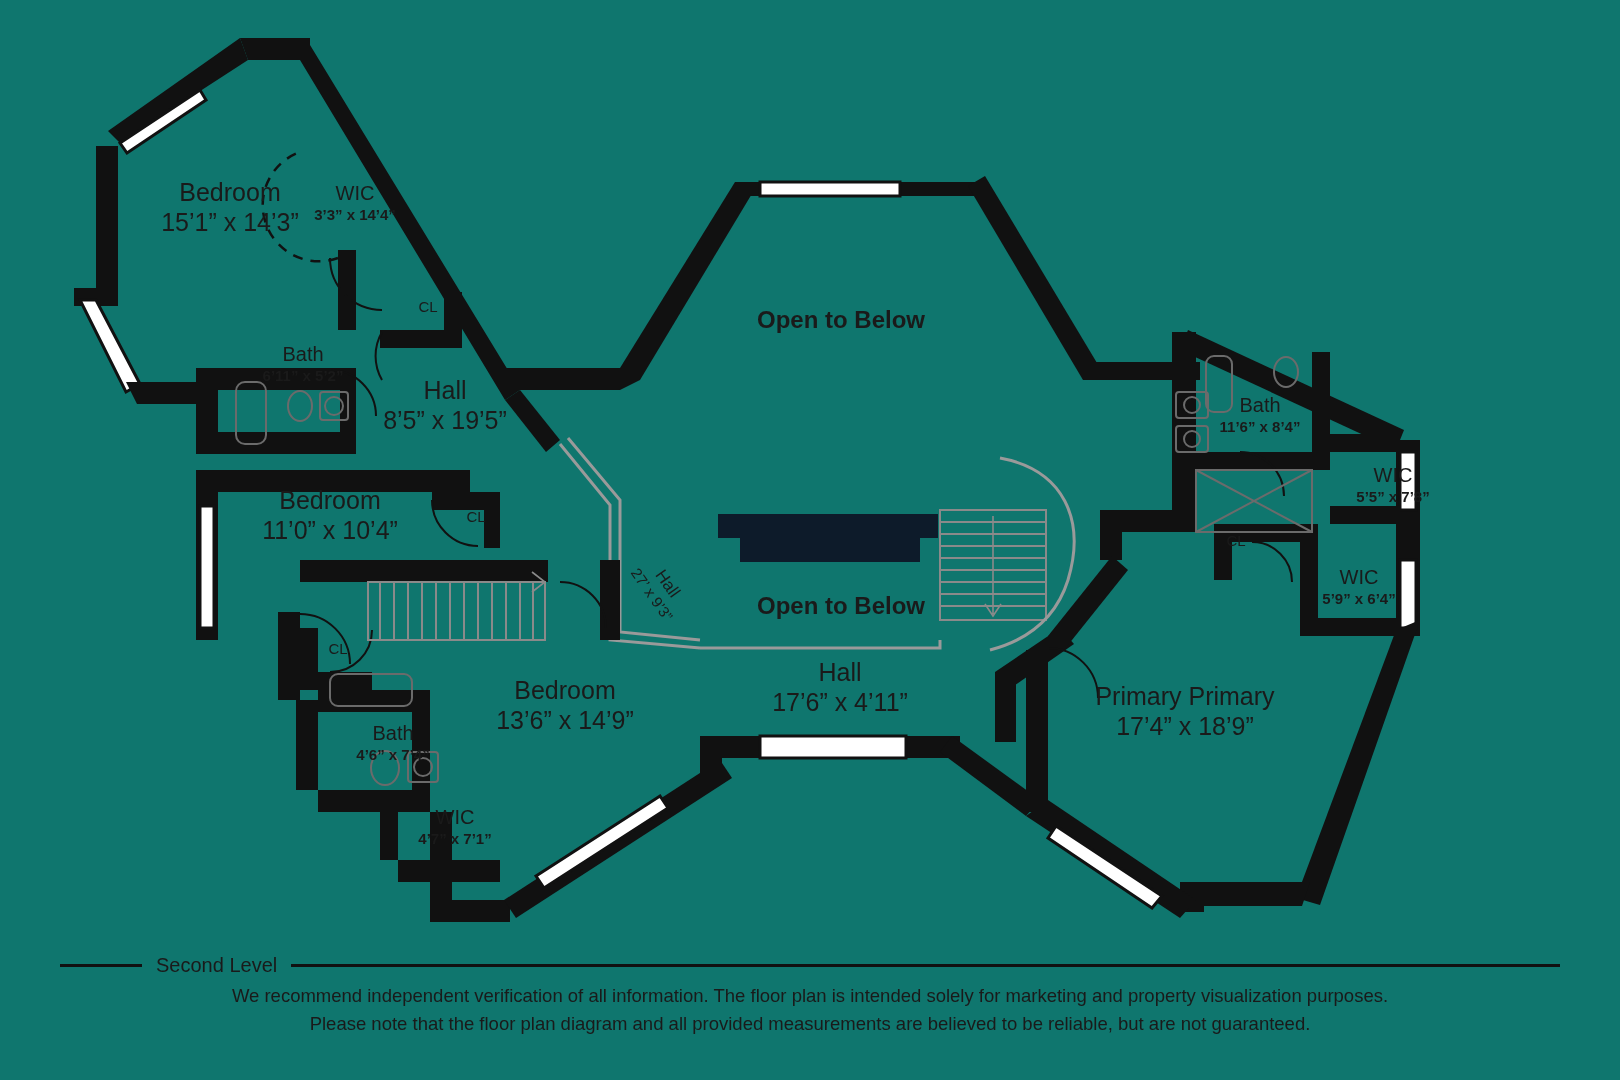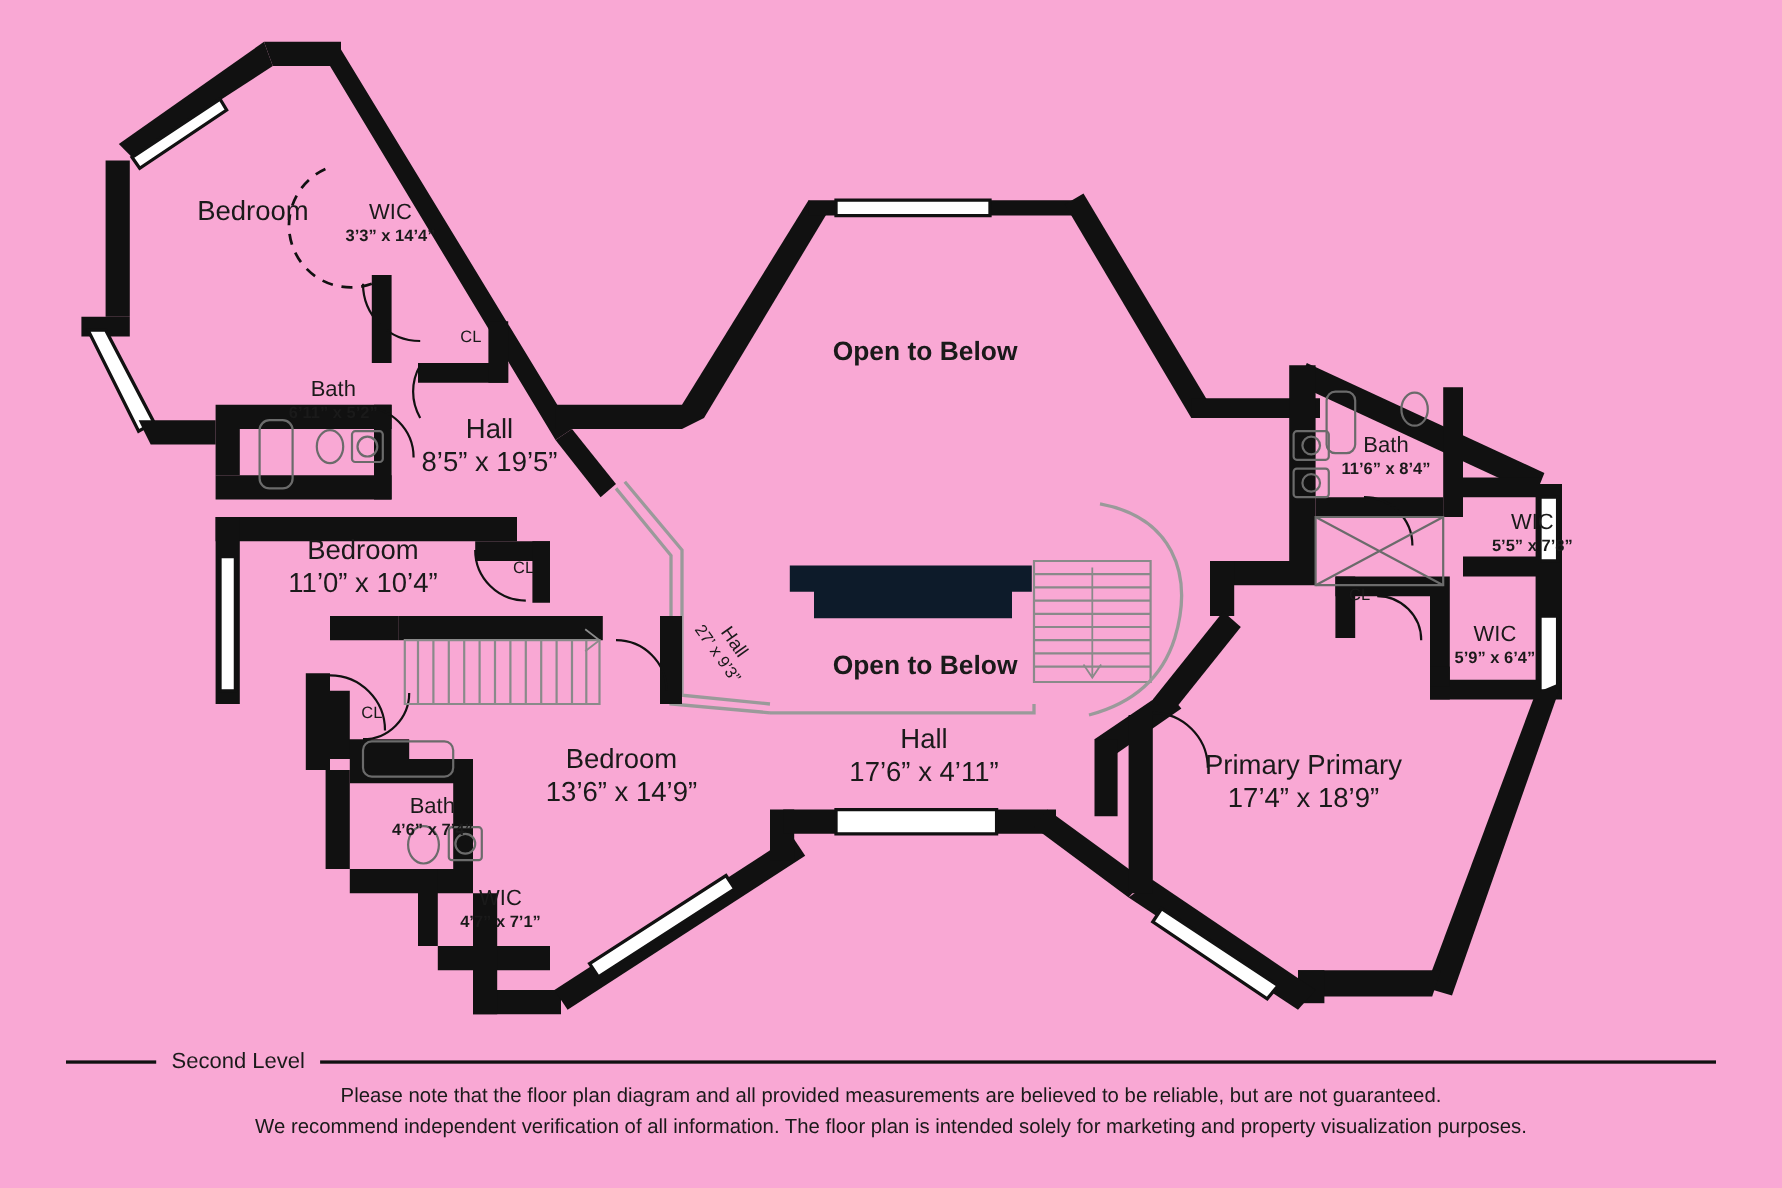--- a/index.html
+++ b/index.html
@@ -9,21 +9,21 @@
   }
   body {
     font-family: "Liberation Sans", sans-serif;
     color: #1a1a1a;
   }
   #page {
     position: relative;
     width: 1620px;
     height: 1080px;
     overflow: hidden;
-    background: #f9a8d4;
+    background: #0f766e;
   }
   #floorplan-svg {
     position: absolute;
     left: 0;
     top: 0;
     width: 1620px;
     height: 1080px;
   }
   .label {
     position: absolute;
@@ -236,20 +236,21 @@
       <g stroke="#6b6b6b" stroke-width="2" fill="none">
         <path d="M 1196 470 L 1312 470 L 1312 532 L 1196 532 Z"></path>
         <path d="M 1196 470 L 1312 532 M 1312 470 L 1196 532"></path>
       </g>
       <ellipse cx="1286" cy="372" rx="12" ry="15" fill="none" stroke="#6b6b6b" stroke-width="2"></ellipse>
     </g>
   </svg>
 
   <div class="label room-label" style="left:95px; top:178px; width:270px;">
     <span class="name">Bedroom</span>
+    <span class="dim">15’1” x 14’3”</span>
   </div>
 
   <div class="label room-label" style="left:210px; top:486px; width:240px;">
     <span class="name">Bedroom</span>
     <span class="dim">11’0” x 10’4”</span>
   </div>
 
   <div class="label room-label" style="left:440px; top:676px; width:250px;">
     <span class="name">Bedroom</span>
     <span class="dim">13’6” x 14’9”</span>
@@ -326,17 +327,17 @@
   <div class="label open-below" style="left:706px; top:306px; width:270px;">Open to Below</div>
   <div class="label open-below" style="left:706px; top:592px; width:270px;">Open to Below</div>
 
   <div id="level-bar">
     <div class="rule-left"></div>
     <div class="level-text">Second Level</div>
     <div class="rule-right"></div>
   </div>
 
   <div id="disclaimer">
+    <span class="disc-line">We recommend independent verification of all information. The floor plan is intended solely for marketing and property visualization purposes.</span>
     <span class="disc-line">Please note that the floor plan diagram and all provided measurements are believed to be reliable, but are not guaranteed.</span>
-    <span class="disc-line">We recommend independent verification of all information. The floor plan is intended solely for marketing and property visualization purposes.</span>
   </div>
 
 </div>
 
 </body></html>

